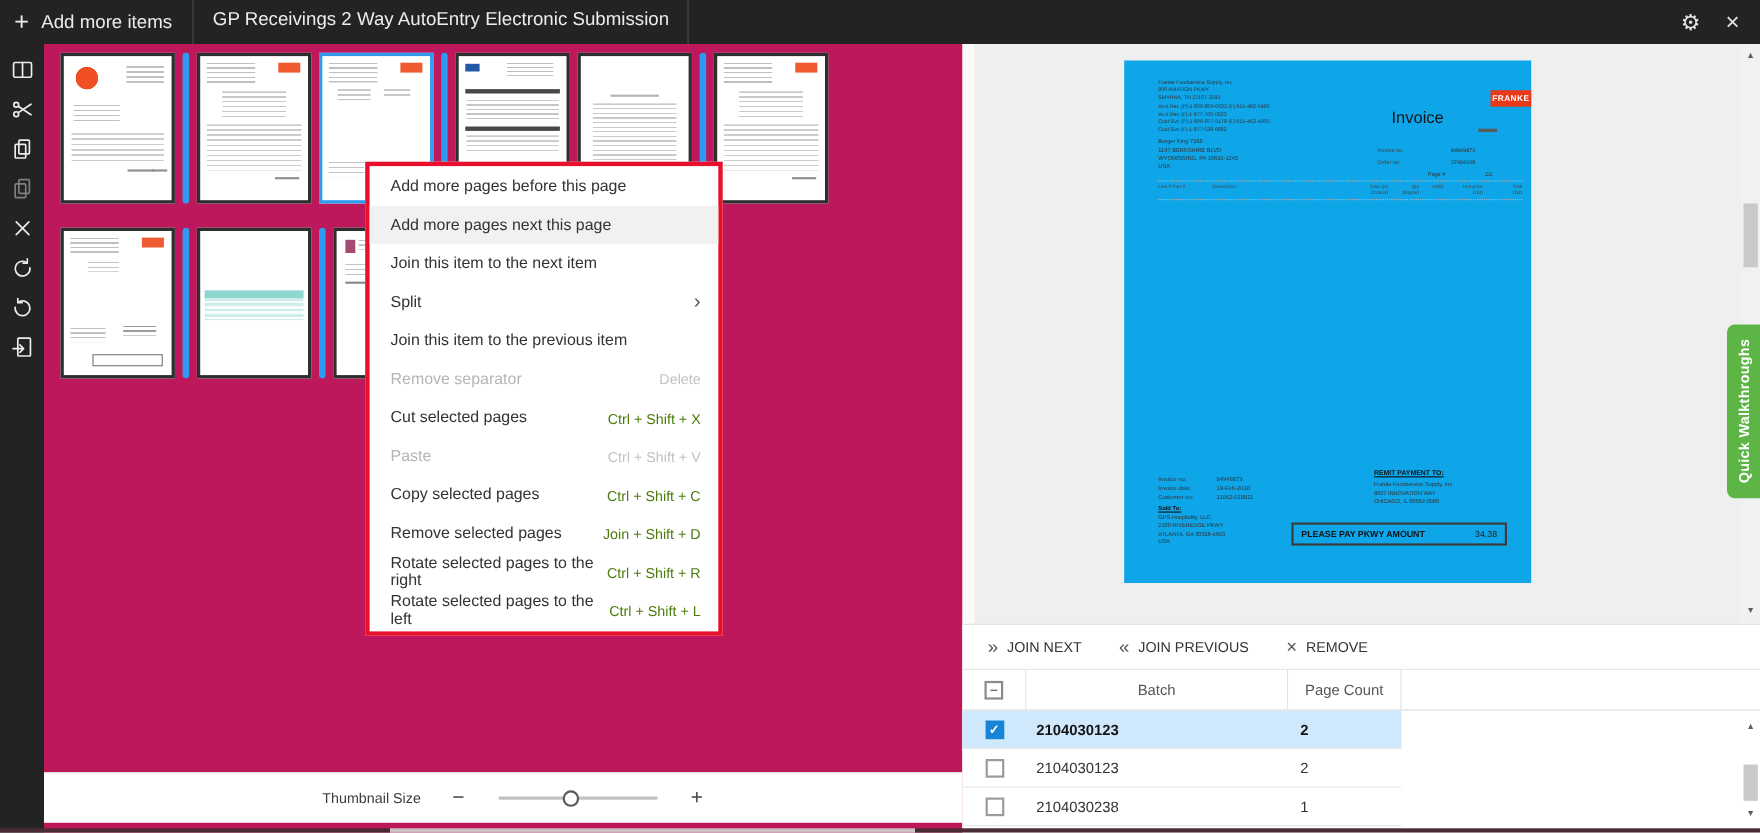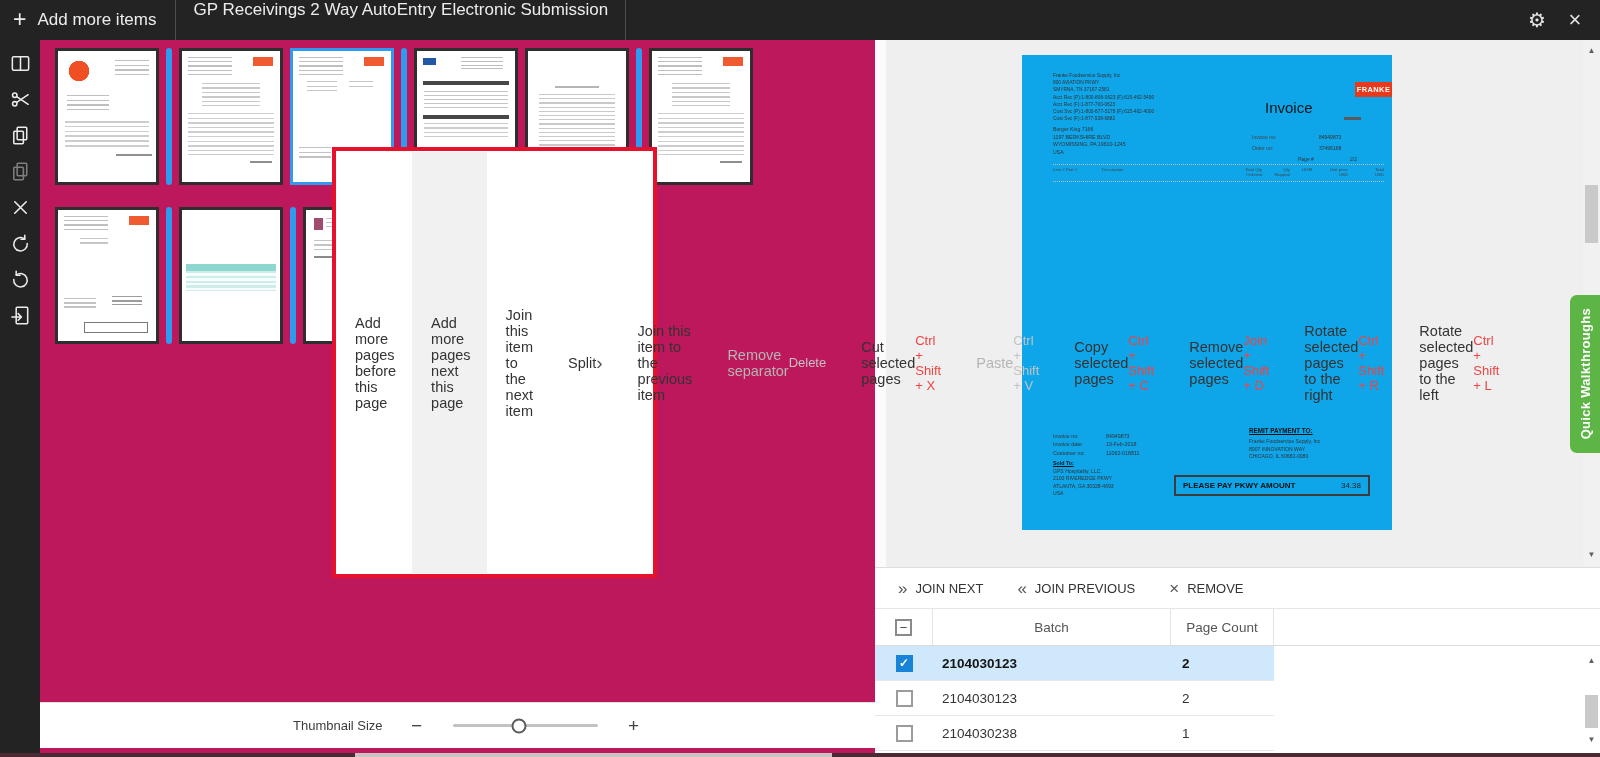--- a/index.html
+++ b/index.html
@@ -5,21 +5,21 @@
   *{box-sizing:border-box}
   html,body{margin:0;padding:0}
   body{width:1600px;height:757px;position:relative;overflow:hidden;
        font-family:"Liberation Sans",sans-serif;background:#efefef}
 
   
   .topbar{position:absolute;top:0;left:0;right:0;height:40px;background:#232323;
           display:flex;align-items:center;color:#ececec;z-index:30}
   .add-btn{display:flex;align-items:center;gap:11px;padding:0 19px 0 13px;height:100%;font-size:17px;cursor:default}
   .plus-glyph{font-size:23px;font-weight:300;line-height:1;margin-top:-2px}
-  .doc-tab{height:100%;display:flex;align-items:flex-start;padding:0 17px;font-size:17px;
+  .doc-tab{height:100%;display:flex;align-items:flex-end;padding:12px 17px;font-size:17px;
            border-left:1px solid #4d4d4d;border-right:1px solid #4d4d4d}
   .topbar-spacer{flex:1}
   .top-icon{width:38px;height:100%;display:flex;align-items:center;justify-content:center;color:#e3e3e3}
   .gear{font-size:20px}.close{font-size:22px;margin-right:6px}
 
   
   .rail{position:absolute;left:0;top:40px;bottom:0;width:40px;background:#232323;z-index:25;
         display:flex;flex-direction:column;align-items:center;padding-top:5px}
   .rail-btn{width:40px;height:36px;display:flex;align-items:center;justify-content:center}
   .rail-btn svg{width:23px;height:23px;stroke:#ececec;fill:none;stroke-width:1.6;stroke-linecap:round;stroke-linejoin:round}
@@ -168,24 +168,24 @@
   .rc-check{width:58px;display:flex;justify-content:center}
   .rc-batch{width:238px;padding-left:9px}
   .rc-count{width:103px;padding-left:11px}
   .cb{width:17px;height:17px;border:2px solid #9b9b9b;background:#fff;
       display:flex;align-items:center;justify-content:center;font-size:12px;color:#444;line-height:1}
   .cb.checked{border:none;background:#1784d8;color:#fff;font-weight:bold}
   .cb.indet{border-color:#8a8a8a;font-size:13px}
 
   
   .menu{position:absolute;left:332px;top:147px;width:325px;height:431px;background:#fff;
-        border:4px solid #e8112d;z-index:40;display:flex;padding:1px 0}
+        border:4px solid #e8112d;z-index:40;display:flex;flex-direction:column;padding:1px 0}
   .mi{flex:1;display:flex;align-items:center;padding:0 16px 0 19px;font-size:14.5px;color:#333}
   .mi .lab{flex:1}
-  .mi .sc{color:#ef4444;font-size:13px}
+  .mi .sc{color:#4d7c0f;font-size:13px}
   .mi .sub{color:#555;font-size:19px;line-height:1}
   .mi.disabled{color:#b5b5b5}.mi.disabled .sc{color:#c3c3c3}
   .mi.hover{background:#f1f1f1}
 
   
   .bottom-strip{position:absolute;left:0;right:0;bottom:0;height:4px;z-index:60;
     background:linear-gradient(to right,#4b2a33 0,#4b2a33 355px,#ccc2c4 355px,#ccc2c4 832px,#4b2a33 832px,#4b2a33 100%)}
 </style>
 </head>
 <body>

